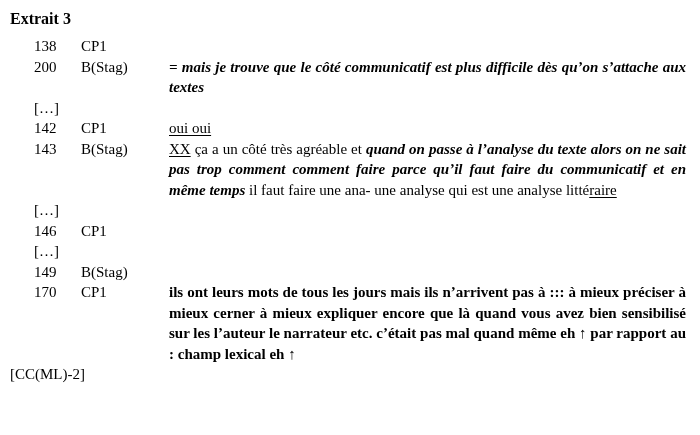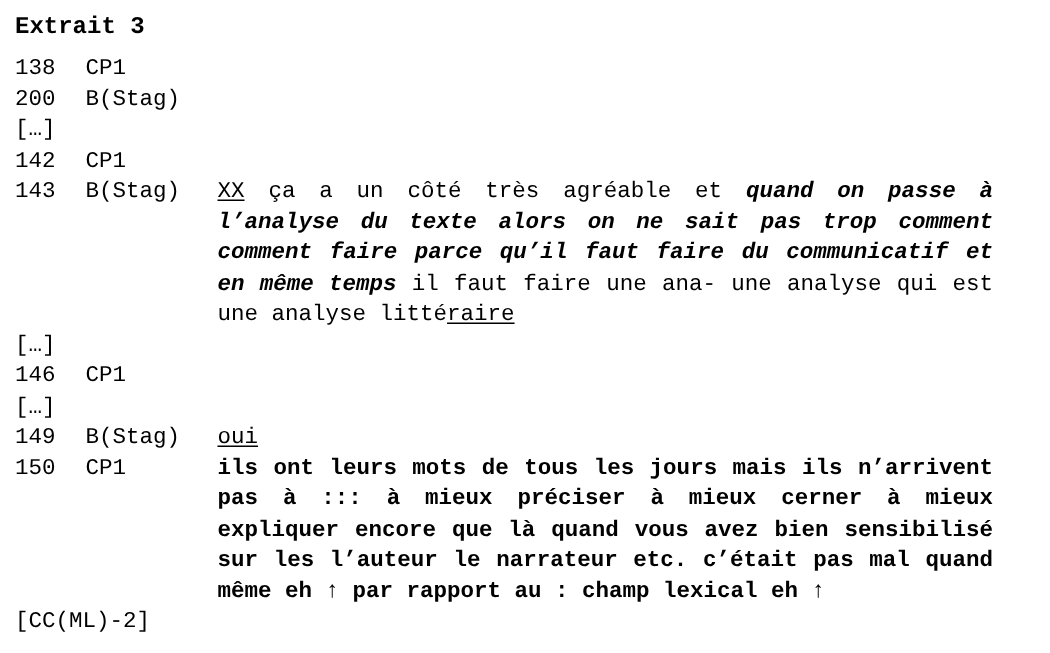--- a/index.html
+++ b/index.html
@@ -14,30 +14,30 @@
     font-family: "Liberation Serif", "DejaVu Serif", serif;
     font-size: 15px;
     line-height: 20.5px;
     overflow: hidden;
   }
   .page {
     box-sizing: border-box;
     width: 700px;
     height: 326px;
     padding: 8px 38px 0 10px;
-    font-family: Liberation Mono, monospace;
   }
   .title {
     font-size: 16px;
     font-weight: bold;
     line-height: 21px;
     margin: 0 0 7px 0;
   }
   .transcript {
     width: 100%;
+    margin-left: 24px;
   }
   .row {
     display: grid;
     grid-template-columns: 47px 88px 1fr;
   }
   .cell-num {
     white-space: nowrap;
   }
   .cell-speaker {
     white-space: nowrap;
@@ -60,29 +60,31 @@
   <div class="title">Extrait 3</div>
 
   <div class="transcript">
       <div class="row">
         <div class="cell-num">138</div>
         <div class="cell-speaker">CP1</div>
       </div>
       <div class="row">
         <div class="cell-num">200</div>
         <div class="cell-speaker">B(Stag)</div>
+        <div class="cell-utterance"><span class="seg-bi">= mais je trouve que le côté communicatif est plus difficile dès qu’on s’attache aux textes</span></div>
       </div>
       <div class="row">
         <div class="cell-num">[…]</div>
         <div class="cell-speaker"></div>
         <div class="cell-utterance"></div>
       </div>
       <div class="row">
         <div class="cell-num">142</div>
         <div class="cell-speaker">CP1</div>
+        <div class="cell-utterance"><span class="seg-u">oui oui</span></div>
       </div>
       <div class="row">
         <div class="cell-num">143</div>
         <div class="cell-speaker">B(Stag)</div>
         <div class="cell-utterance"><span class="seg-u">XX</span><span class="seg-n"> ça a un côté très agréable et </span><span class="seg-bi">quand on passe à l’analyse du texte alors on ne sait pas trop comment comment faire parce qu’il faut faire du communicatif et en même temps</span><span class="seg-n"> il faut faire une ana- une analyse qui est une analyse litté</span><span class="seg-u">raire</span></div>
       </div>
       <div class="row">
         <div class="cell-num">[…]</div>
         <div class="cell-speaker"></div>
         <div class="cell-utterance"></div>
@@ -92,23 +94,22 @@
         <div class="cell-speaker">CP1</div>
       </div>
       <div class="row">
         <div class="cell-num">[…]</div>
         <div class="cell-speaker"></div>
         <div class="cell-utterance"></div>
       </div>
       <div class="row">
         <div class="cell-num">149</div>
         <div class="cell-speaker">B(Stag)</div>
-        <div class="cell-utterance"><span class="seg-u">oui</span></div>
       </div>
       <div class="row">
-        <div class="cell-num">150</div>
+        <div class="cell-num">170</div>
         <div class="cell-speaker">CP1</div>
         <div class="cell-utterance"><span class="seg-b">ils ont leurs mots de tous les jours mais ils n’arrivent pas à ::: à mieux préciser à mieux cerner à mieux expliquer encore que là quand vous avez bien sensibilisé sur les l’auteur le narrateur etc. c’était pas mal quand même eh ↑ par rapport au : champ lexical eh ↑</span></div>
       </div>
     </div>
 
   <div class="footer">[CC(ML)-2]</div>
 </div>
 
 </body></html>

